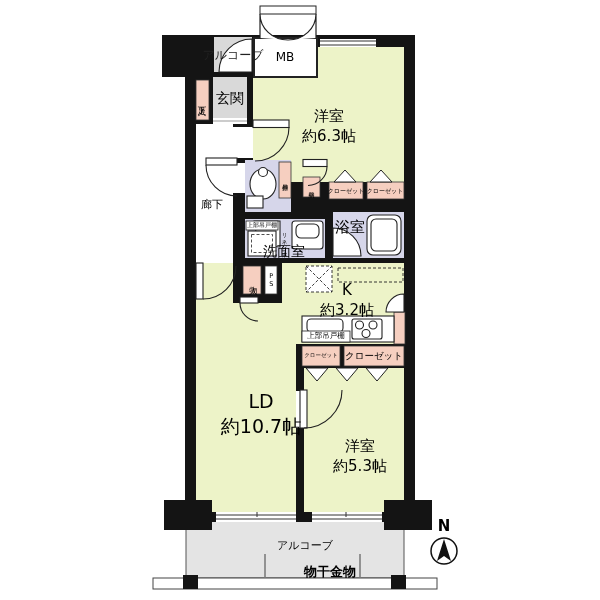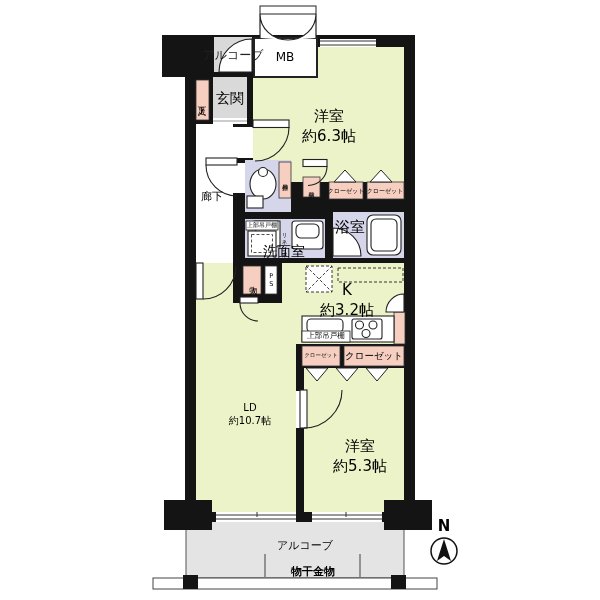--- a/index.html
+++ b/index.html
@@ -145,42 +145,42 @@
 </svg>
 
   <div class="lbl" style="left:233px;top:56px;font-size:12px;color:#222">アルコーブ</div>
   <div class="lbl" style="left:285px;top:58px;font-size:12px">MB</div>
   <div class="lbl v" style="left:202px;top:100px;font-size:8.5px">下足入</div>
   <div class="lbl" style="left:230px;top:98px;font-size:14px">玄関</div>
   <div class="lbl two" style="left:329px;top:126px;font-size:15px">
     <span>洋室</span>
     <span>約6.3帖</span>
   </div>
-  <div class="lbl" style="left:212px;top:197px;font-size:11px">廊下</div>
+  <div class="lbl" style="left:212px;top:205px;font-size:11px">廊下</div>
   <div class="lbl v" style="left:285px;top:180px;font-size:6px">吊戸棚</div>
   <div class="lbl v" style="left:311.5px;top:187px;font-size:6px">収納</div>
   <div class="lbl" style="left:346px;top:191px;font-size:6px">クローゼット</div>
   <div class="lbl" style="left:385px;top:191px;font-size:6px">クローゼット</div>
   <div class="lbl" style="left:350px;top:228px;font-size:15px">浴室</div>
   <div class="lbl" style="left:262px;top:225px;font-size:6px">上部吊戸棚</div>
   <div class="lbl v" style="left:284.5px;top:238px;font-size:5.5px">リネン庫</div>
   <div class="lbl" style="left:284px;top:251px;font-size:14px">洗面室</div>
   <div class="lbl v" style="left:252px;top:280px;font-size:8px">物入</div>
   <div class="lbl v" style="left:271px;top:280px;font-size:6.5px">PS</div>
   <div class="lbl two" style="left:347px;top:300px;font-size:15px">
     <span>K</span>
     <span>約3.2帖</span>
   </div>
   <div class="lbl" style="left:326px;top:336px;font-size:7.5px">上部吊戸棚</div>
   <div class="lbl" style="left:321px;top:356px;font-size:5.5px">クローゼット</div>
   <div class="lbl" style="left:374px;top:356px;font-size:9.5px">クローゼット</div>
-  <div class="lbl two" style="left:250px;top:414px;font-size:10px">
+  <div class="lbl two" style="left:261px;top:414px;font-size:19px">
     <span>LD</span>
     <span>約10.7帖</span>
   </div>
   <div class="lbl two" style="left:360px;top:456px;font-size:15px">
     <span>洋室</span>
     <span>約5.3帖</span>
   </div>
   <div class="lbl" style="left:305px;top:546px;font-size:11px">アルコーブ</div>
-  <div class="lbl bold" style="left:313px;top:572px;font-size:11px">物干金物</div>
+  <div class="lbl bold" style="left:330px;top:572px;font-size:13px">物干金物</div>
   <div class="lbl bold" style="left:444px;top:527px;font-size:15px">N</div>
 </div>
 
 </body></html>

